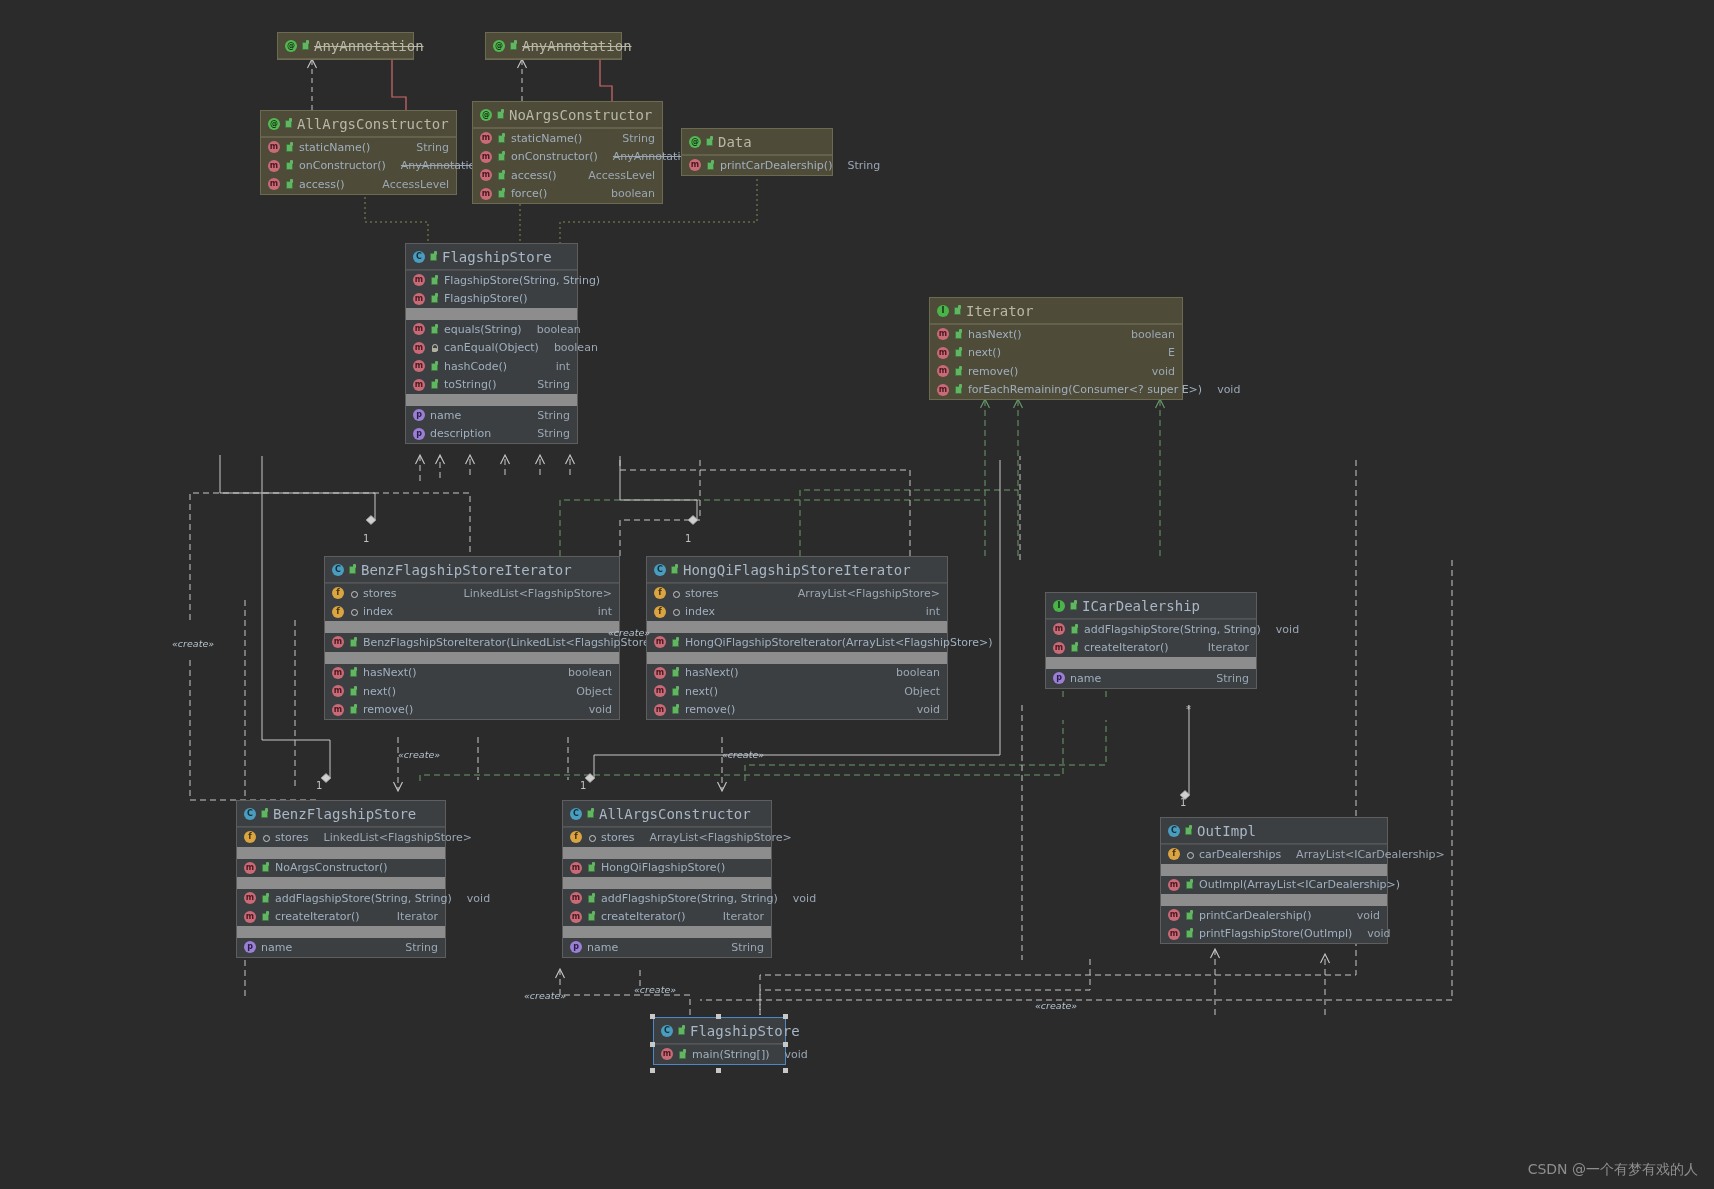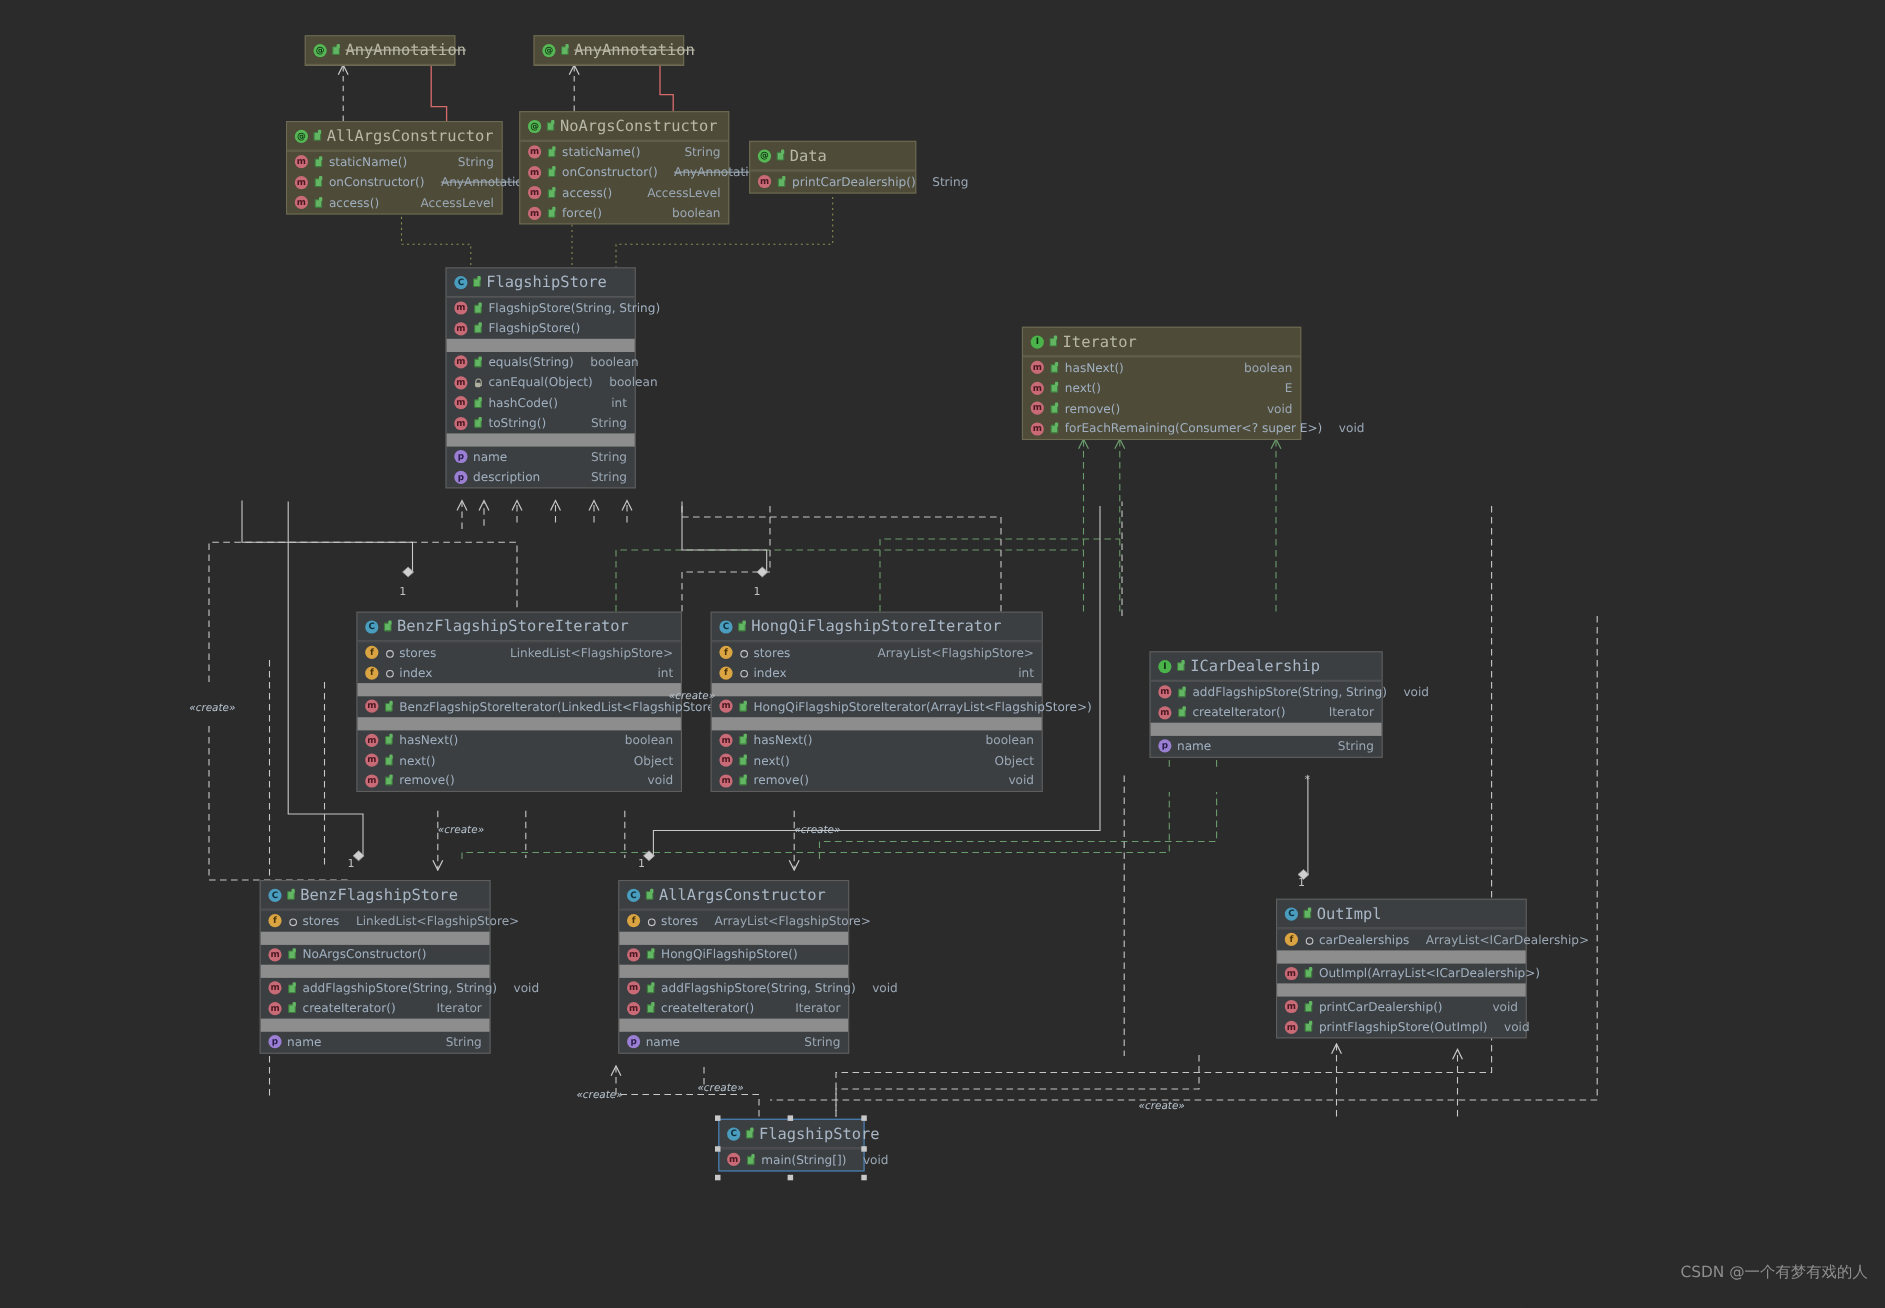--- a/index.html
+++ b/index.html
@@ -74,21 +74,21 @@
   
   .hdl{position:absolute;width:5px;height:5px;background:#c8c8c8;}
 
   .edge-label{
     position:absolute;font-size:9.5px;color:#b8c4cf;
     background:transparent;white-space:nowrap;font-style:italic;
   }
   .mult{position:absolute;font-size:10px;color:#c2c2c2;}
 
   .watermark{
-    position:absolute;right:16px;bottom:23px;
+    position:absolute;right:16px;bottom:10px;
     font-size:14px;color:#8e8e8e;white-space:nowrap;
   }
 </style>
 </head>
 <body>
 
 <div id="canvas">
 
   <svg class="edges">
     <defs>

